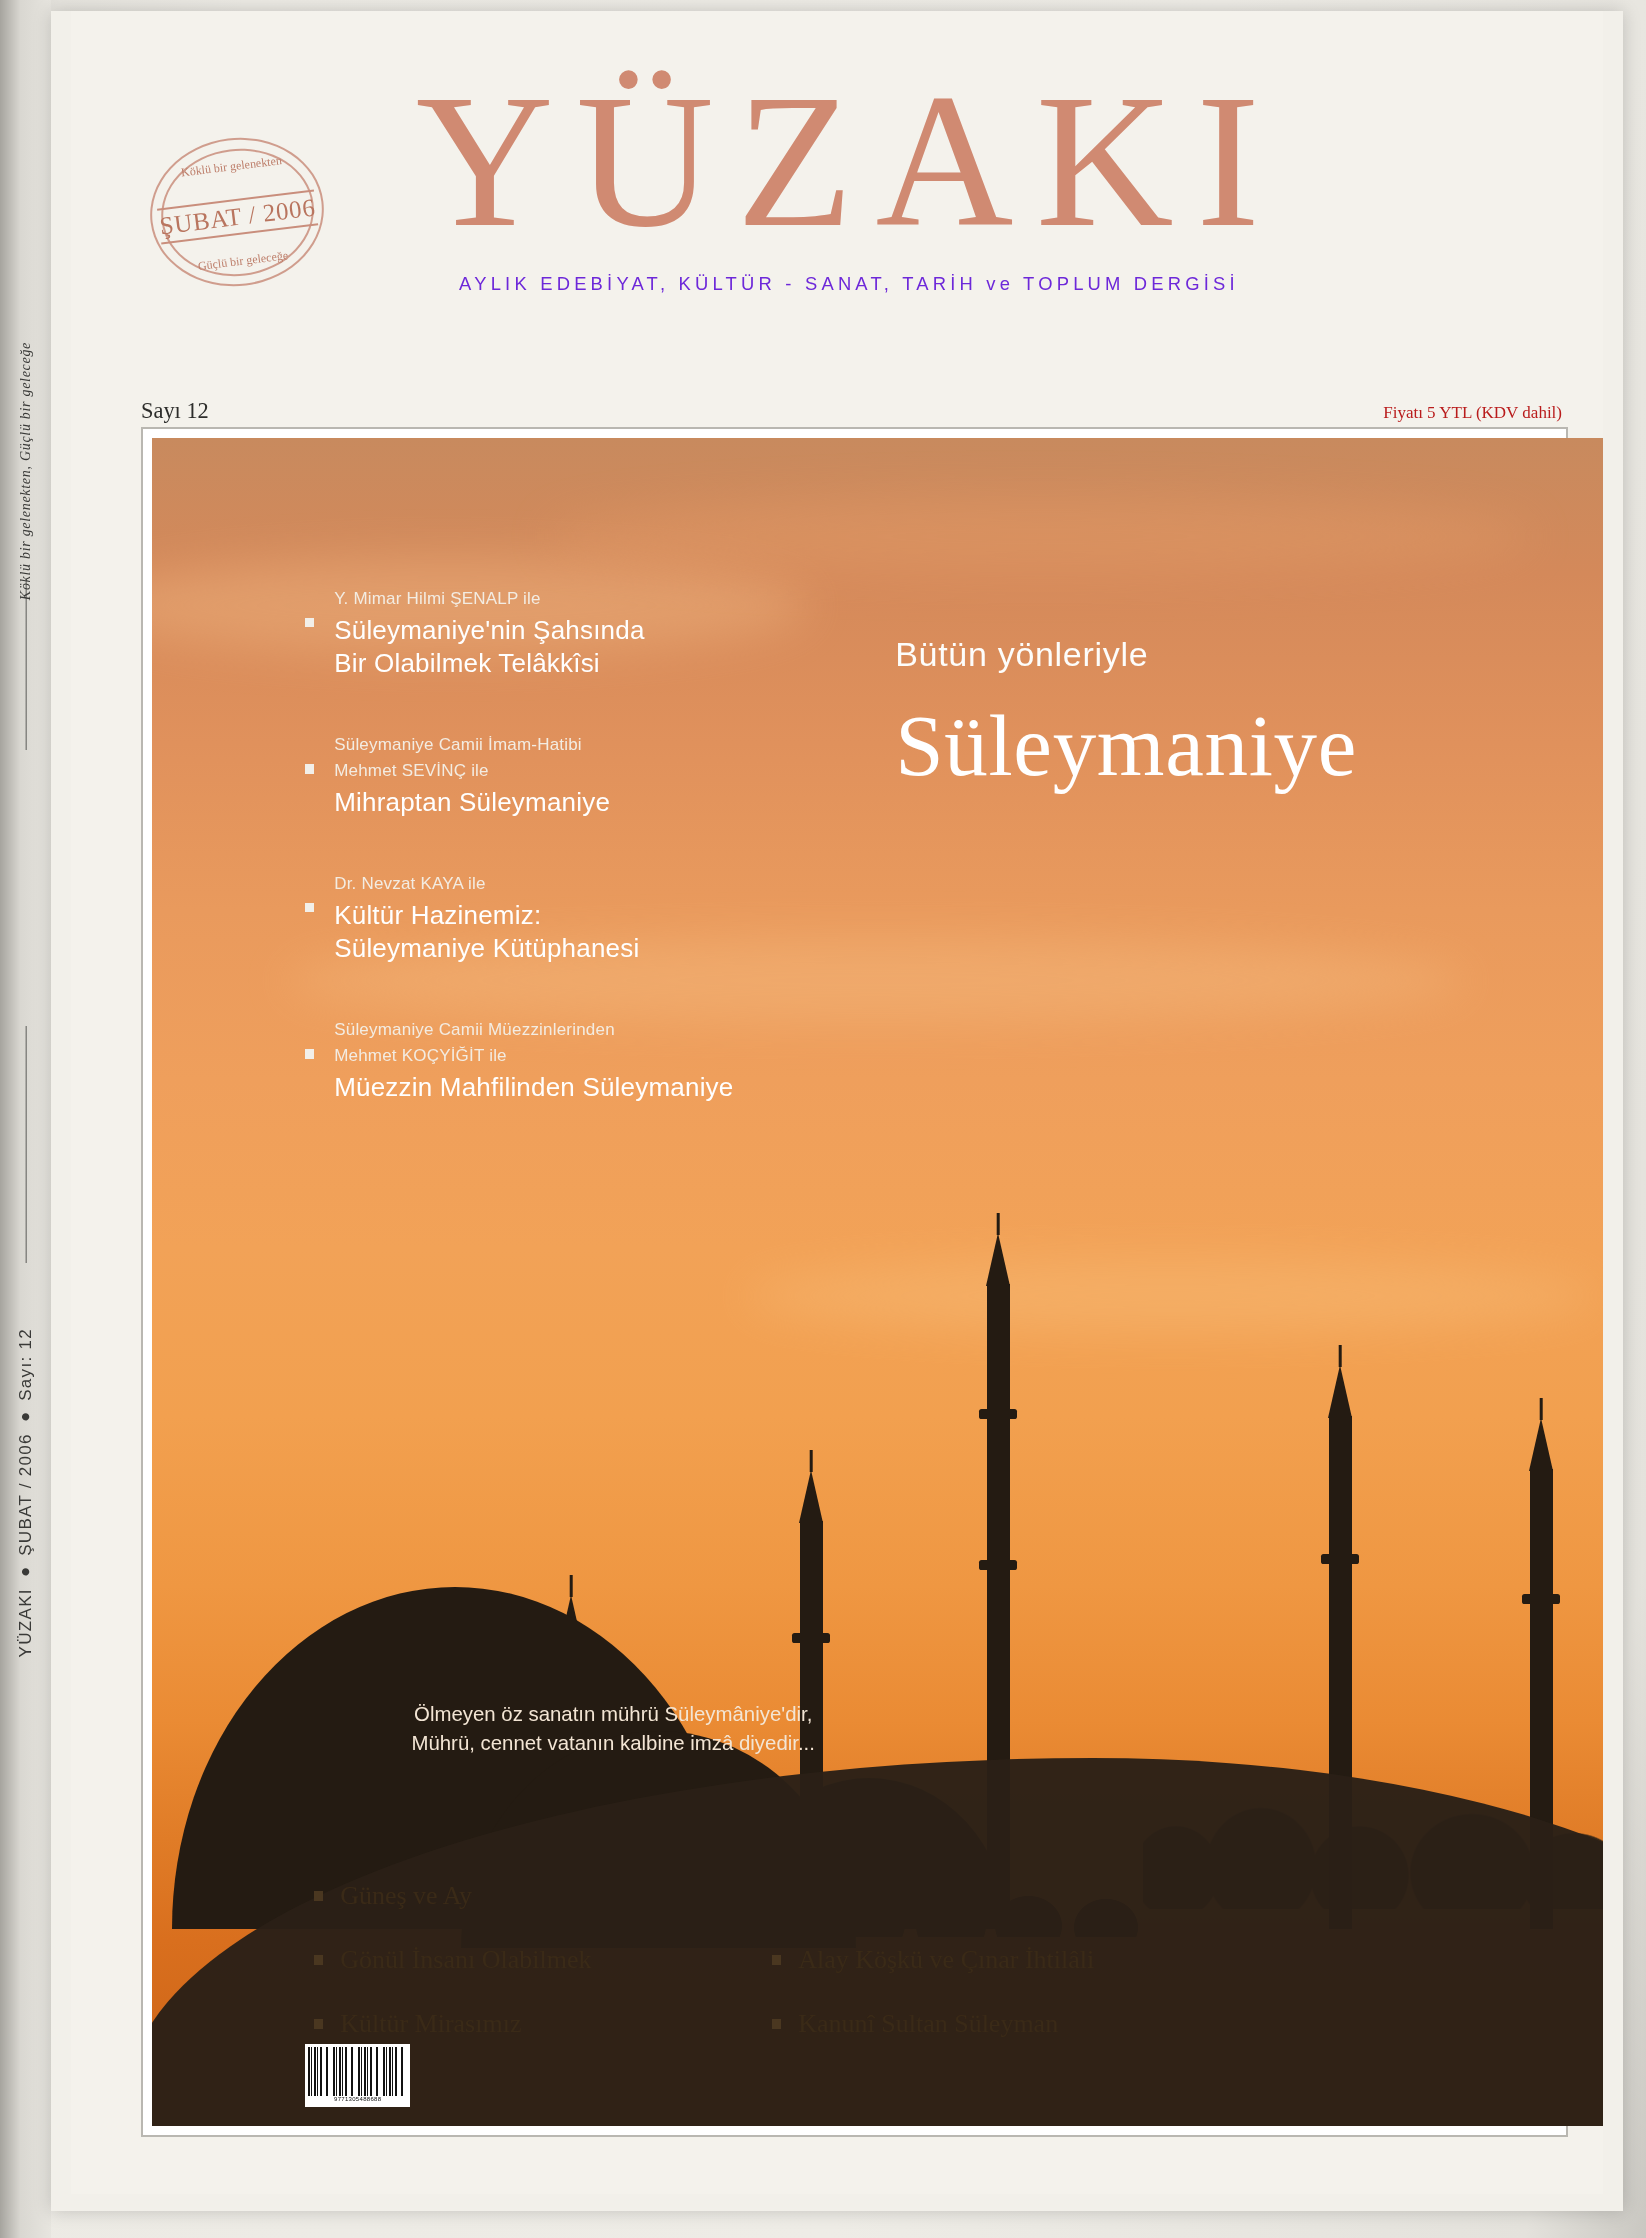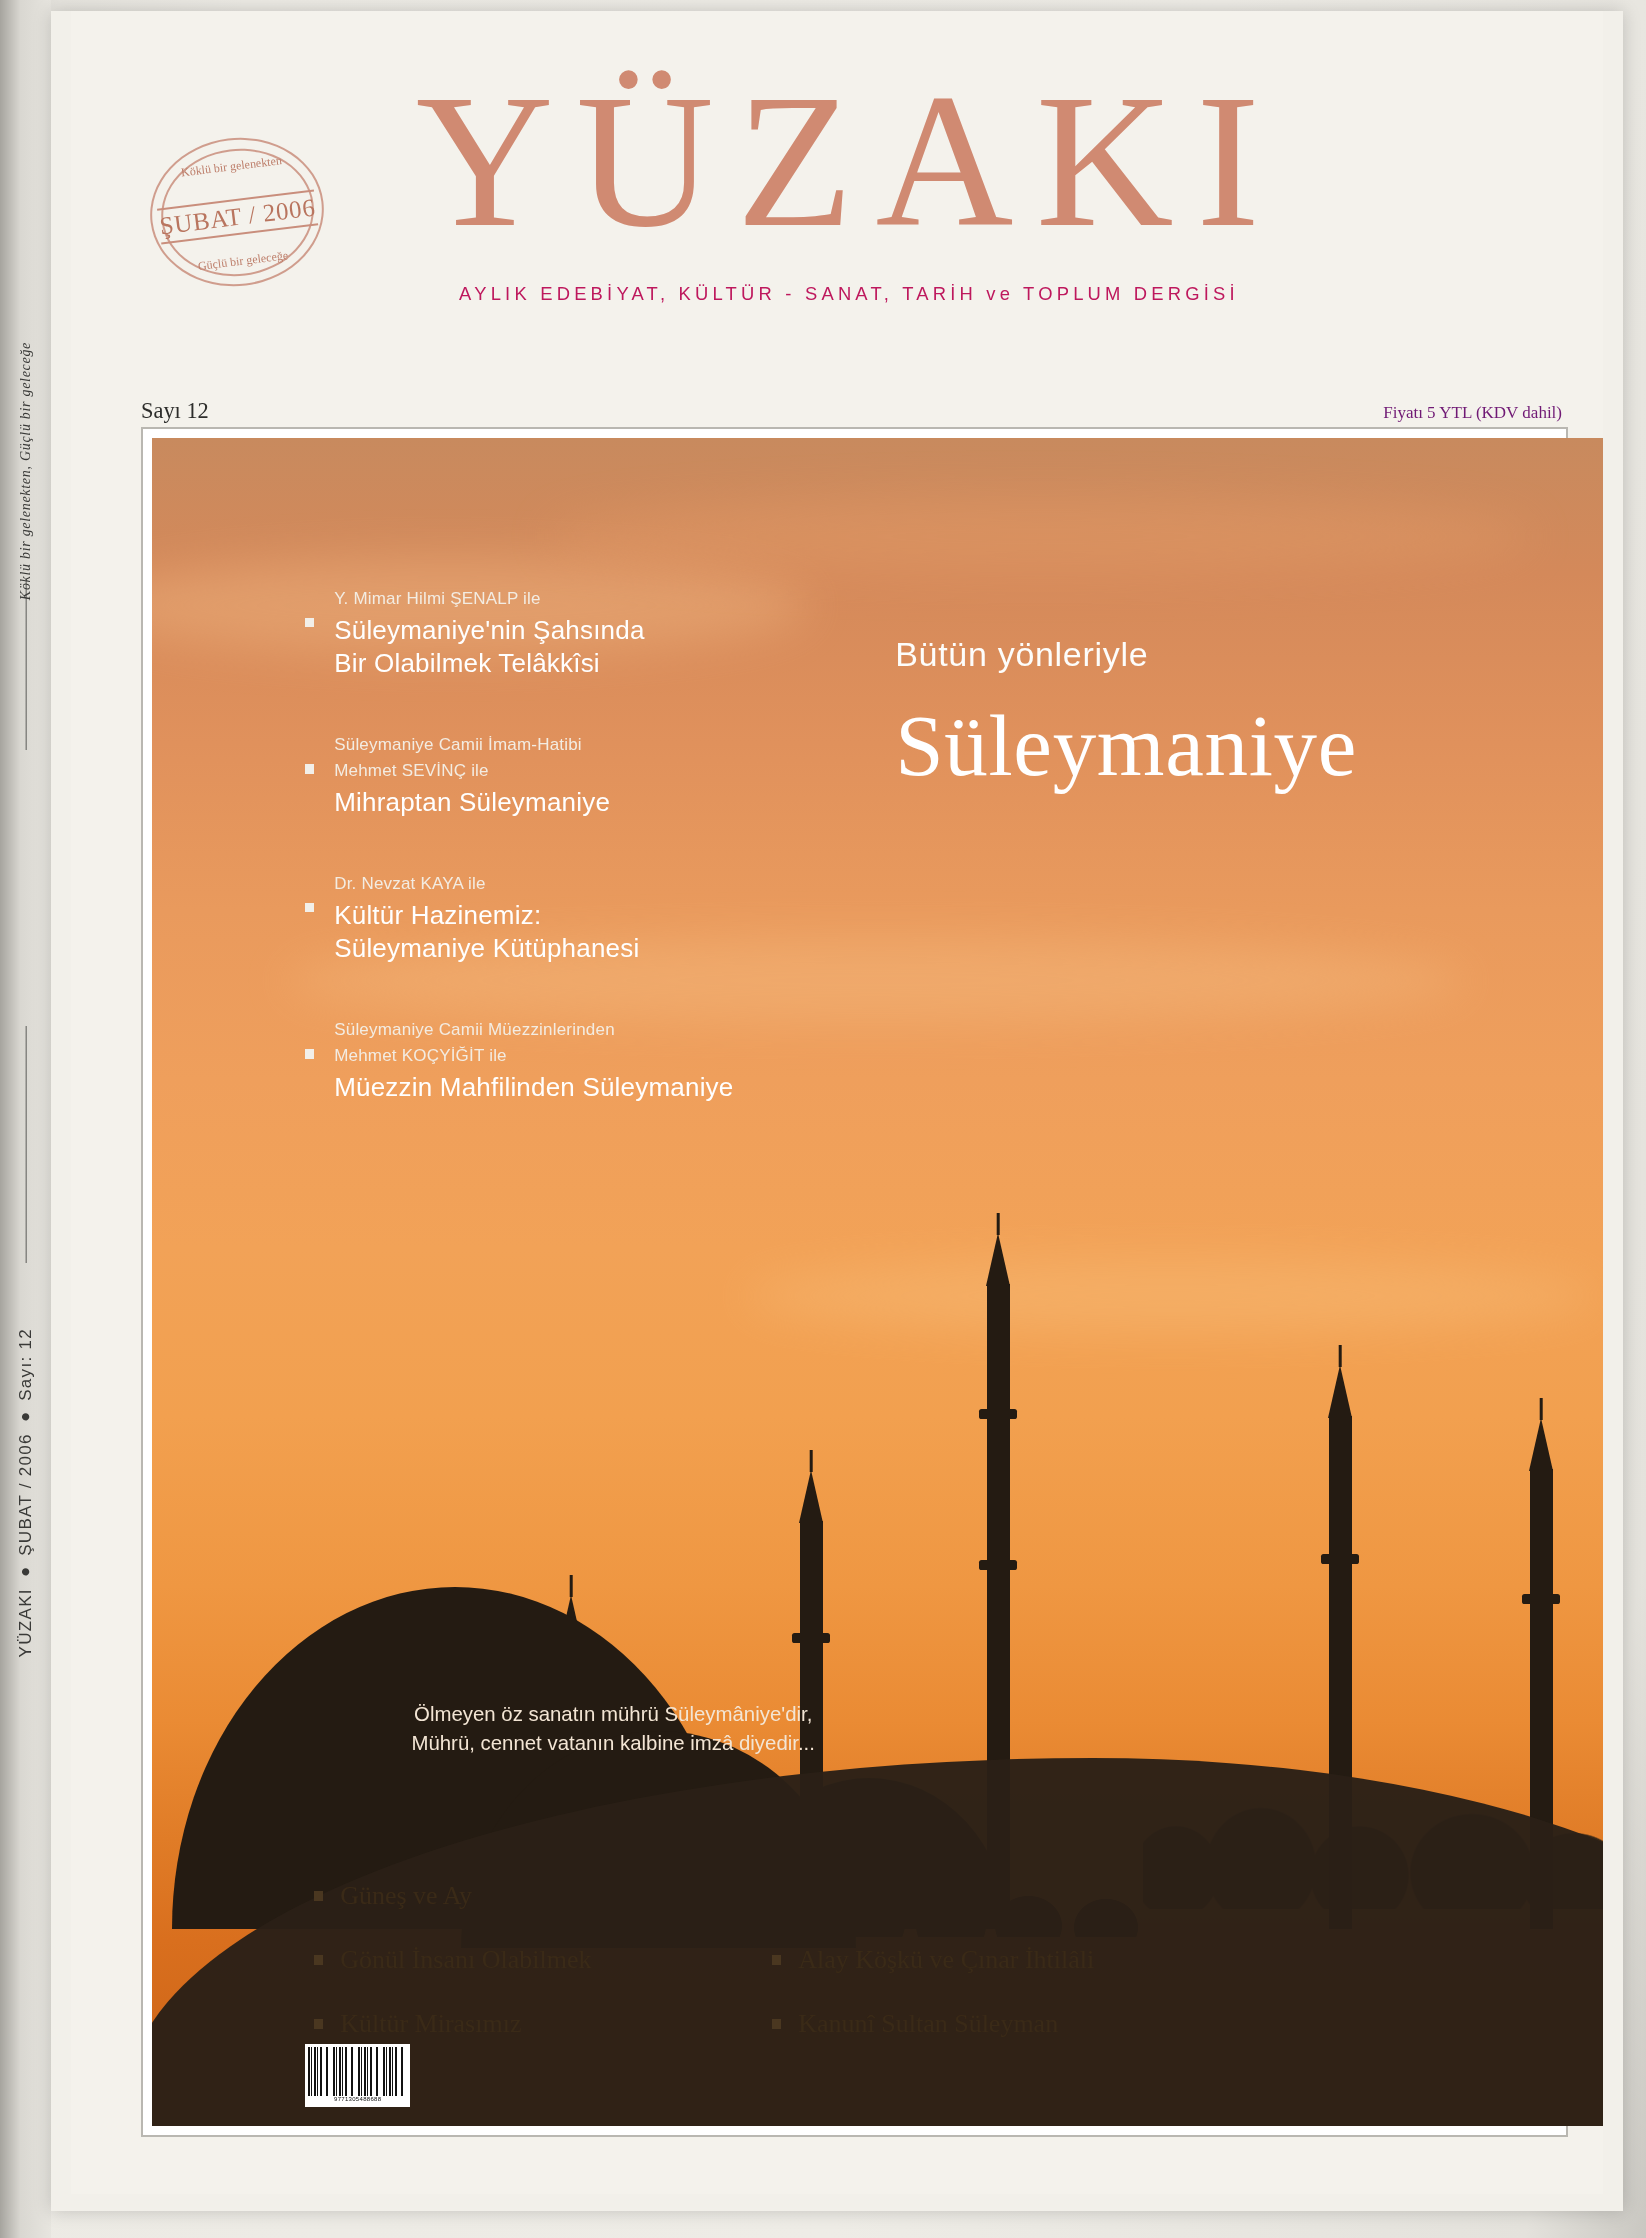--- a/index.html
+++ b/index.html
@@ -81,24 +81,24 @@
   }
   .title {
     font-family: "Liberation Serif", serif;
     font-size: 191px;
     line-height: 164px;
     letter-spacing: 22.4px;
     color: #d08a72;
     font-weight: 400;
   }
   .subtitle {
-    margin-top: 40px;
+    margin-top: 30px;
     font-size: 18.4px;
     letter-spacing: 4.2px;
-    color: #be185d;
+    color: #6d28d9;
     white-space: nowrap;
   }
 
   
   .stamp {
     position: absolute;
     left: 150px;
     top: 138px;
     width: 174px;
     height: 148px;
@@ -146,21 +146,21 @@
     position: absolute;
     left: 141px;
     top: 398px;
     width: 1421px;
     display: flex;
     justify-content: space-between;
     align-items: baseline;
     font-family: "Liberation Serif", serif;
   }
   .issue-no { font-size: 22.4px; color: #2d2d2b; }
-  .issue-price { font-size: 17px; color: #701a75; }
+  .issue-price { font-size: 17px; color: #b91c1c; }
 
   
   .cover-frame {
     position: absolute;
     left: 141px;
     top: 427px;
     width: 1427px;
     height: 1710px;
     border: 2px solid #b9b7b1;
     background: #fff;

